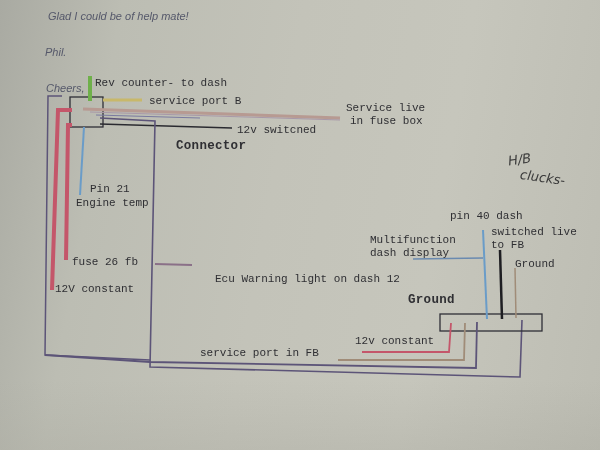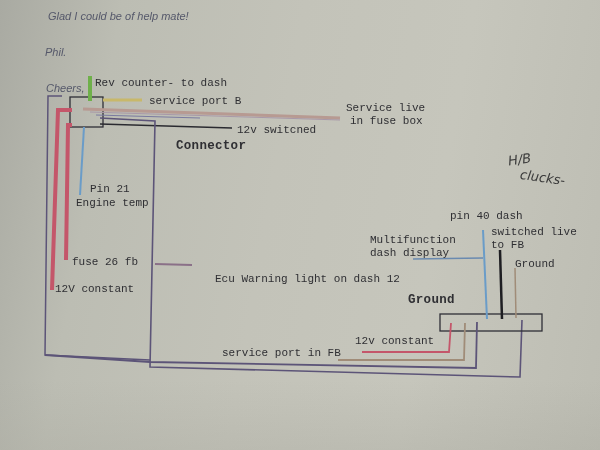--- a/index.html
+++ b/index.html
@@ -91,16 +91,16 @@
 <div class="lbl" style="left:55px;top:283px;">12V constant</div>
 <div class="lbl" style="left:203px;top:273px;margin-left:12px;">Ecu Warning light on dash 12</div>
 <div class="lbl" style="left:370px;top:234px;">Multifunction</div>
 <div class="lbl" style="left:370px;top:247px;">dash display</div>
 <div class="lbl" style="left:450px;top:210px;">pin 40 dash</div>
 <div class="lbl" style="left:491px;top:226px;">switched live</div>
 <div class="lbl" style="left:491px;top:239px;">to FB</div>
 <div class="lbl" style="left:515px;top:258px;">Ground</div>
 <div class="lbl bold" style="left:408px;top:294px;">Ground</div>
 <div class="lbl" style="left:355px;top:335px;">12v constant</div>
-<div class="lbl" style="left:200px;top:347px;margin-left:22px;">service port in FB</div>
+<div class="lbl" style="left:200px;top:347px;">service port in FB</div>
 
 <div class="hand" style="left:508px;top:152px;transform:rotate(-8deg);">H/B</div>
 <div class="hand" style="left:520px;top:170px;transform:rotate(8deg);">clucks-</div>
 
 </body></html>

